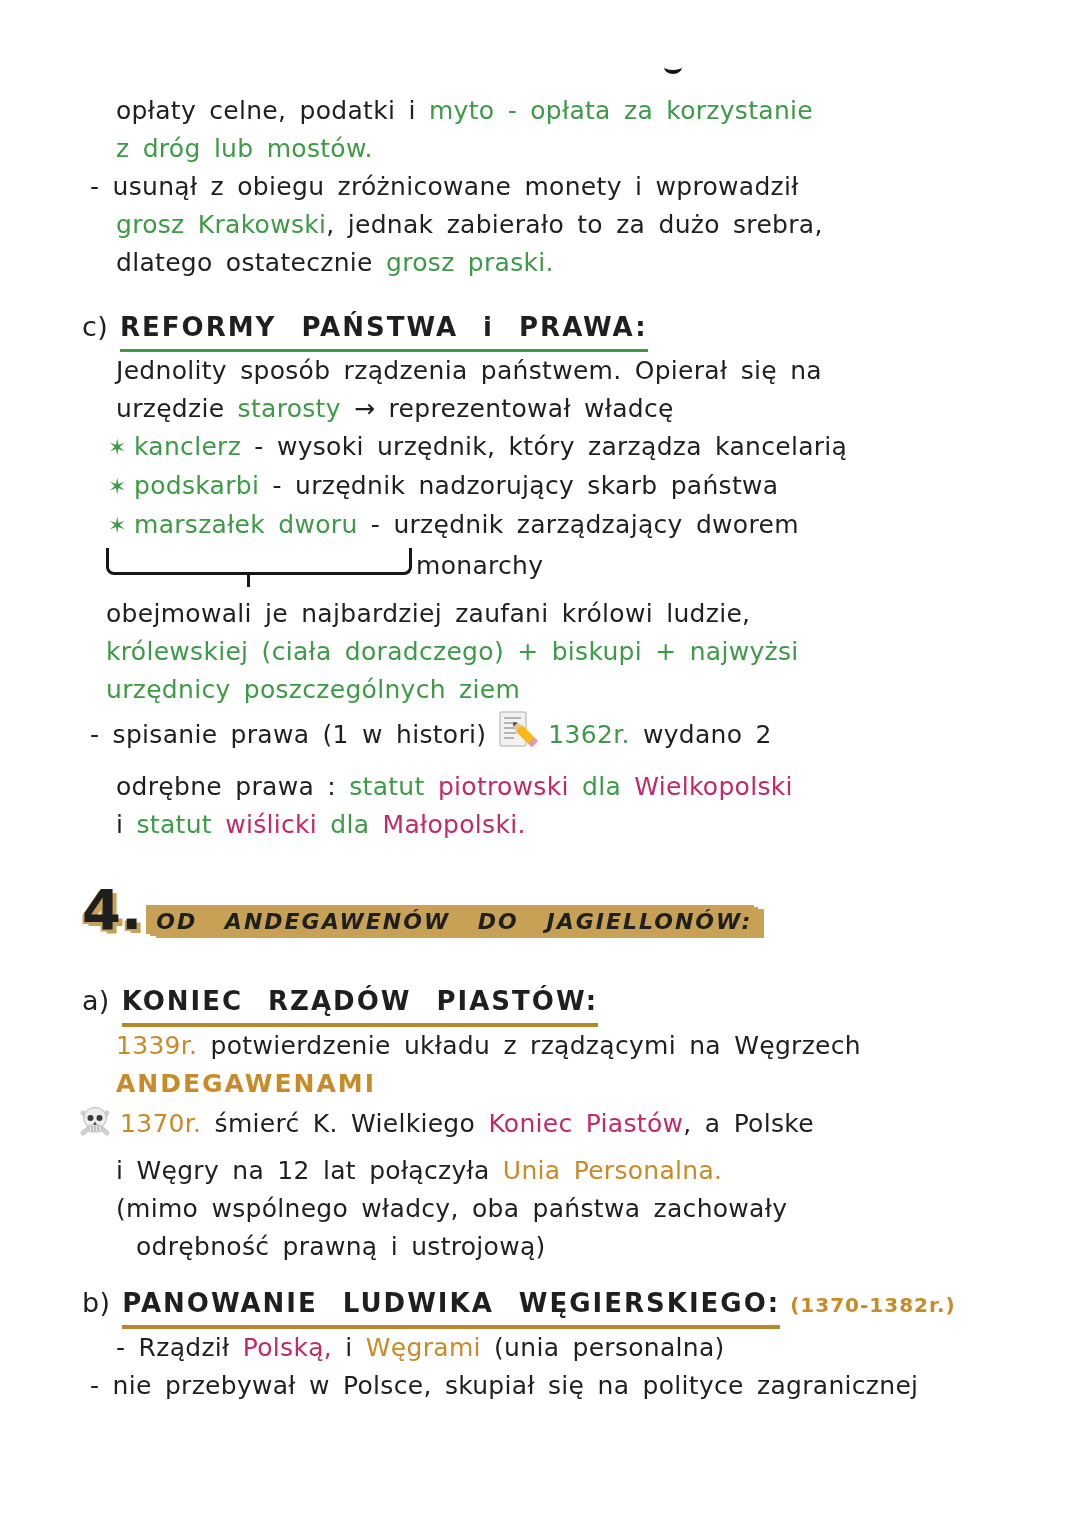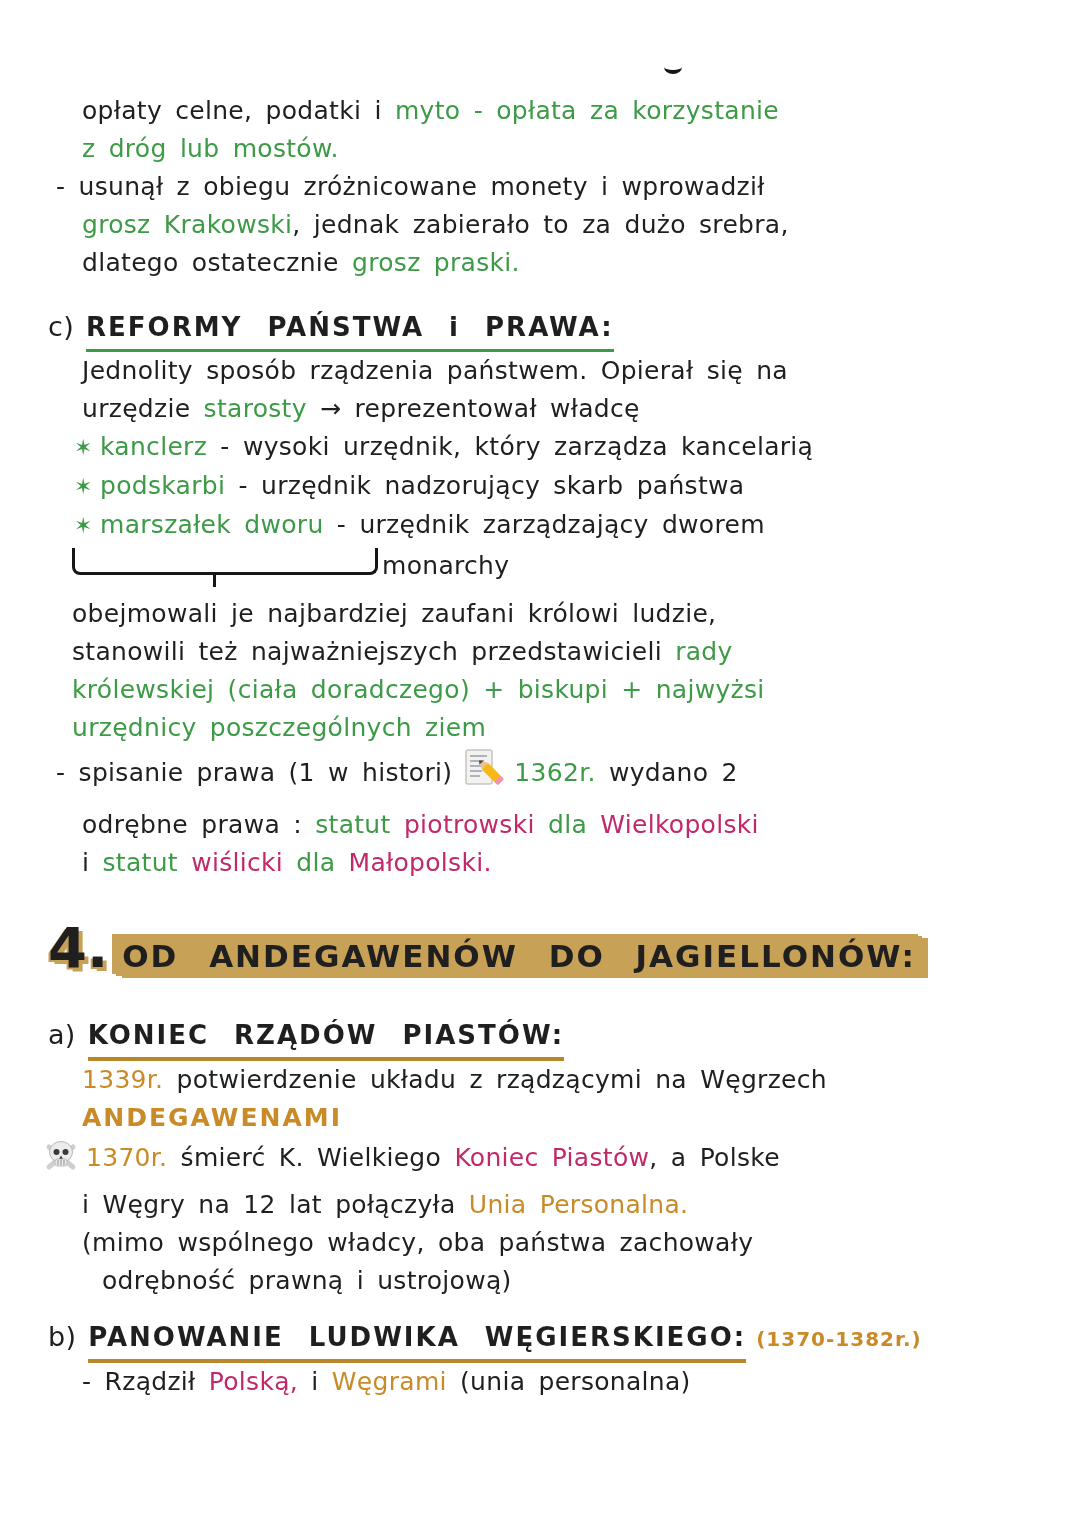--- a/index.html
+++ b/index.html
@@ -2,21 +2,21 @@
 <html lang="pl" style="--ink: #1f1f1f; --green: #3d9a46; --pink: #c2296b; --orange: #c98a28; --gold-highlight: #c7a156; --gold-underline: #b8872c;"><head>
 <meta charset="utf-8">
 <style>
   html,body{margin:0;padding:0;background:#ffffff;}
   .page{
     position:relative;
     width:1080px;height:1527px;
     box-sizing:border-box;
     background:#ffffff;
     overflow:hidden;
-    padding:92px 48px 0 48px;
+    padding:92px 48px 0 82px;
     font-family:"DejaVu Sans",sans-serif;
     font-size:25px;
     line-height:38px;
     color:var(--ink,#1f1f1f);
     letter-spacing:.3px;
     word-spacing:5px;
   }
   .line{white-space:nowrap;}
   .c-ink{color:var(--ink);}
   .c-green{color:var(--green);}
@@ -54,24 +54,25 @@
   .memo-icon{display:inline-block;vertical-align:-14px;margin:0 8px;}
   .skull-icon{display:inline-block;vertical-align:-9px;width:40px;margin-left:-14px;margin-right:4px;}
 
   .sec4{margin:30px 0 0 0;font-weight:700;white-space:nowrap;line-height:72px;}
   .sec4-num{
     font-size:56px;letter-spacing:0;
     text-shadow:4px 4px 0 var(--gold-highlight), -2px 2px 0 var(--gold-highlight);
     margin-right:8px;
   }
   .sec4-title{
-    font-size:31px;letter-spacing:2px;word-spacing:18px;
+    font-size:22px;letter-spacing:2px;word-spacing:18px;
     background:var(--gold-highlight);
     box-shadow:6px 2px 0 var(--gold-highlight),-4px -2px 0 var(--gold-highlight);
     padding:2px 6px;
+    font-style:italic;
   }
   .head-a{margin-top:24px;}
   .head-b{margin-top:18px;}
   .caps-orange{letter-spacing:2px;font-weight:700;}
 
   .stray{
     position:absolute;left:664px;top:60px;width:18px;height:10px;
     border-bottom:4px solid #161616;border-radius:50%;
   }
 </style>
@@ -108,21 +109,20 @@
     </div>
 
     <div class="bracket-row">
       <div class="bracket">
           <span class="tick"></span>
         </div>
       <span class="bracket-word">monarchy</span>
     </div>
 
     <div class="line ind-par"><span class="c-ink">obejmowali je najbardziej zaufani królowi ludzie,</span></div>
-    <div class="line ind-par"><span class="c-ink">stanowili też najważniejszych przedstawicieli </span><span class="c-green">rady</span></div>
     <div class="line ind-par"><span class="c-green">królewskiej (ciała doradczego) + biskupi + najwyżsi</span></div>
     <div class="line ind-par"><span class="c-green">urzędnicy poszczególnych ziem</span></div>
 
     <div class="line ind-dash">
       <span><span class="c-ink">- spisanie prawa (1 w histori)</span></span><span class="memo-icon"><svg width="46" height="48" viewBox="0 0 46 48">
           <rect x="6" y="3" width="26" height="34" rx="2" fill="#f3f2ee" stroke="#c6c5c0" stroke-width="1.5"></rect>
           <g stroke="#9aa4b5" stroke-width="1.6">
             <line x1="10" y1="9" x2="27" y2="9"></line>
               <line x1="10" y1="14" x2="24" y2="14"></line>
             <line x1="10" y1="19" x2="27" y2="19"></line>
@@ -174,14 +174,15 @@
     <div class="line ind-a"><span class="c-ink">(mimo wspólnego władcy, oba państwa zachowały</span></div>
     <div class="line ind-star"><span class="c-ink">odrębność prawną i ustrojową)</span></div>
   </section>
 
   <header class="sec-head head-b">
     <span class="sec-label">b)</span><span class="sec-title u-gold">PANOWANIE LUDWIKA WĘGIERSKIEGO:</span><span class="dates c-orange">(1370-1382r.)</span>
   </header>
 
   <section>
     <div class="line ind-a"><span class="c-ink">- Rządził </span><span class="c-pink">Polską,</span><span class="c-ink"> i </span><span class="c-orange">Węgrami</span><span class="c-ink"> (unia personalna)</span></div>
+    <div class="line ind-dash"><span class="c-ink">- nie przebywał w Polsce, skupiał się na polityce zagranicznej</span></div>
   </section>
 </div>
 
 </body></html>

